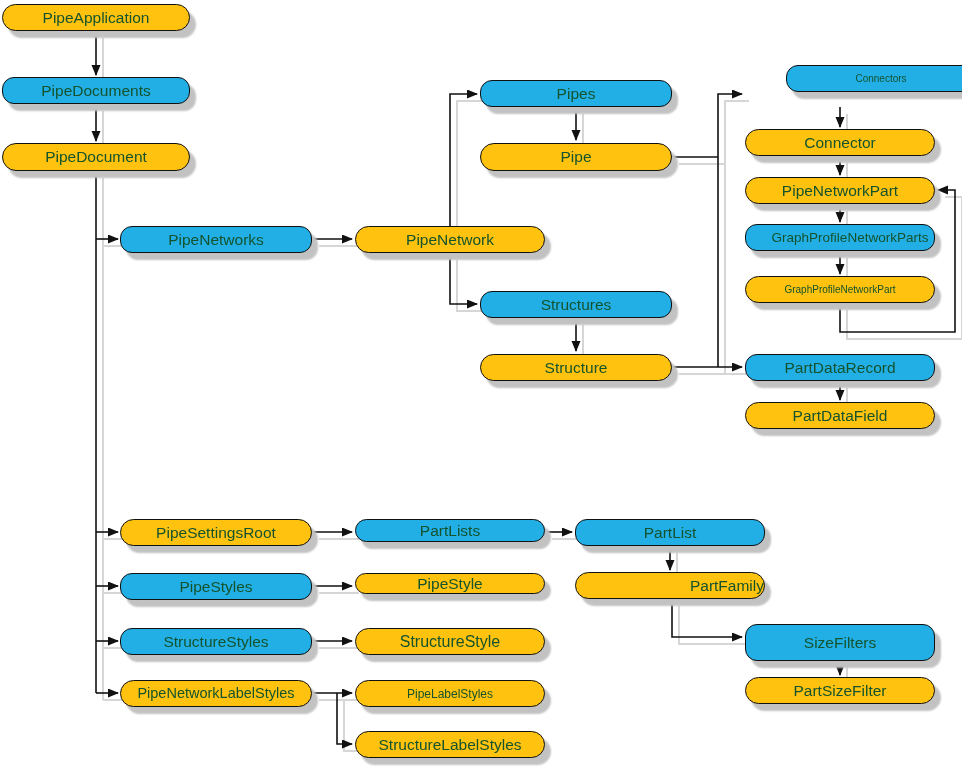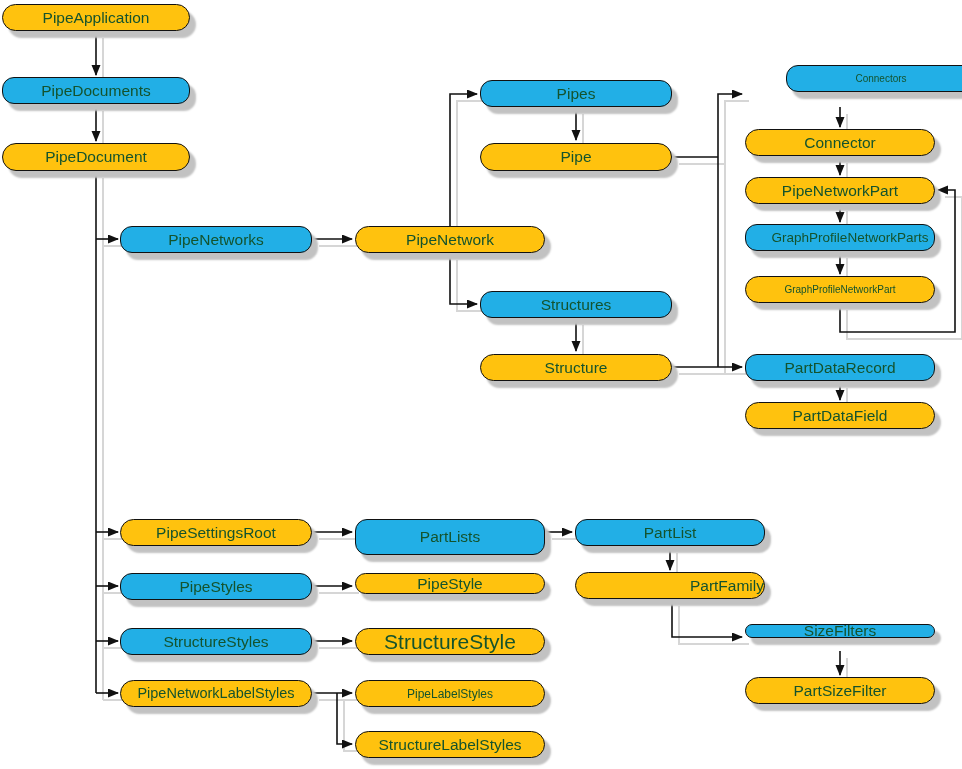--- a/index.html
+++ b/index.html
@@ -147,45 +147,45 @@
       </div>
       <div class="node rect" style="left: 745px; top: 354px; width: 190px; height: 27px; background: rgb(34, 175, 230); font-size: 15.5px;">
         <span>PartDataRecord</span>
       </div>
       <div class="node pill" style="left: 745px; top: 402px; width: 190px; height: 27px; background: rgb(255, 194, 14); font-size: 15.5px;">
         <span>PartDataField</span>
       </div>
       <div class="node pill" style="left: 120px; top: 519px; width: 192px; height: 27px; background: rgb(255, 194, 14); font-size: 15.5px;">
         <span>PipeSettingsRoot</span>
       </div>
-      <div class="node rect" style="left: 355px; top: 519px; width: 190px; height: 36px; background: rgb(34, 175, 230); font-size: 15.5px;">
+      <div class="node rect" style="left: 355px; top: 519px; width: 190px; height: 23px; background: rgb(34, 175, 230); font-size: 15.5px;">
         <span>PartLists</span>
       </div>
       <div class="node rect" style="left: 575px; top: 519px; width: 190px; height: 27px; background: rgb(34, 175, 230); font-size: 15.5px;">
         <span>PartList</span>
       </div>
       <div class="node pill" style="left: 575px; top: 572px; width: 190px; height: 27px; background: rgb(255, 194, 14); font-size: 15.5px; justify-content: flex-end;">
         <span>PartFamily</span>
       </div>
-      <div class="node rect" style="left: 745px; top: 624px; width: 190px; height: 14px; background: rgb(34, 175, 230); font-size: 15.5px;">
+      <div class="node rect" style="left: 745px; top: 624px; width: 190px; height: 37px; background: rgb(34, 175, 230); font-size: 15.5px;">
         <span>SizeFilters</span>
       </div>
       <div class="node pill" style="left: 745px; top: 677px; width: 190px; height: 27px; background: rgb(255, 194, 14); font-size: 15.5px;">
         <span>PartSizeFilter</span>
       </div>
       <div class="node rect" style="left: 120px; top: 573px; width: 192px; height: 27px; background: rgb(34, 175, 230); font-size: 15.5px;">
         <span>PipeStyles</span>
       </div>
       <div class="node pill" style="left: 355px; top: 573px; width: 190px; height: 21px; background: rgb(255, 194, 14); font-size: 15.5px; align-items: center;">
         <span>PipeStyle</span>
       </div>
       <div class="node rect" style="left: 120px; top: 628px; width: 192px; height: 27px; background: rgb(34, 175, 230); font-size: 15.5px;">
         <span>StructureStyles</span>
       </div>
-      <div class="node pill" style="left: 355px; top: 628px; width: 190px; height: 27px; background: rgb(255, 194, 14); font-size: 21px; justify-content: center;">
+      <div class="node pill" style="left: 355px; top: 628px; width: 190px; height: 27px; background: rgb(255, 194, 14); font-size: 16px; justify-content: center;">
         <span>StructureStyle</span>
       </div>
       <div class="node pill" style="left: 120px; top: 680px; width: 192px; height: 27px; background: rgb(255, 194, 14); font-size: 14.5px;">
         <span>PipeNetworkLabelStyles</span>
       </div>
       <div class="node pill" style="left: 355px; top: 680px; width: 190px; height: 27px; background: rgb(255, 194, 14); font-size: 12px;">
         <span>PipeLabelStyles</span>
       </div>
       <div class="node pill" style="left: 355px; top: 731px; width: 190px; height: 27px; background: rgb(255, 194, 14); font-size: 15.5px;">
         <span>StructureLabelStyles</span>

